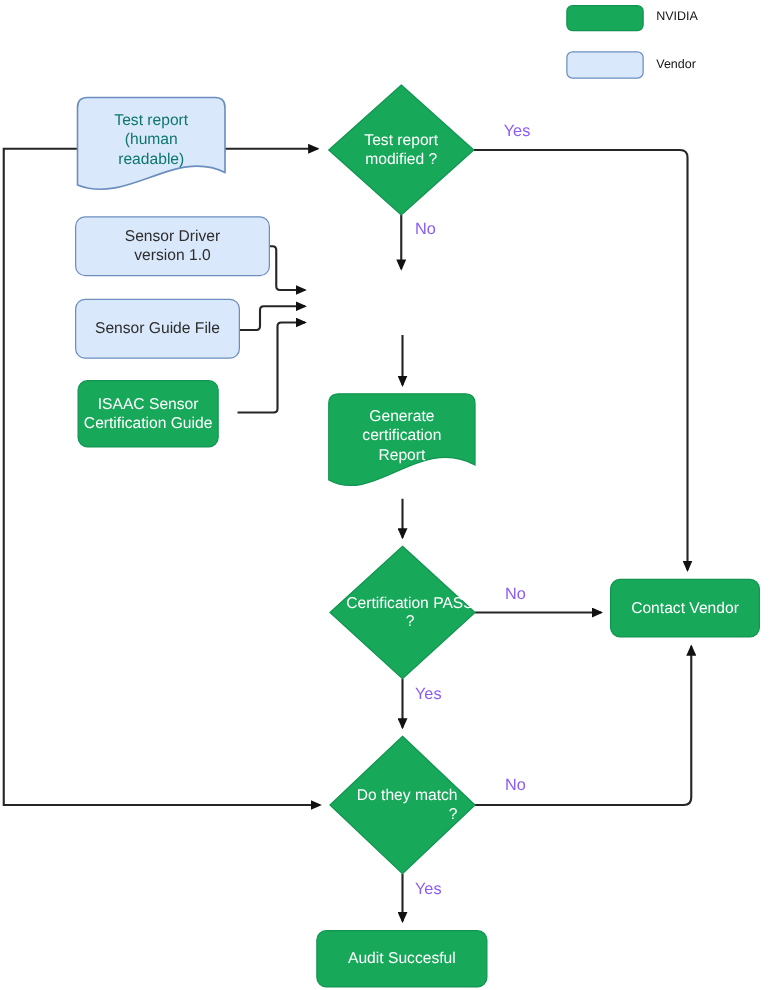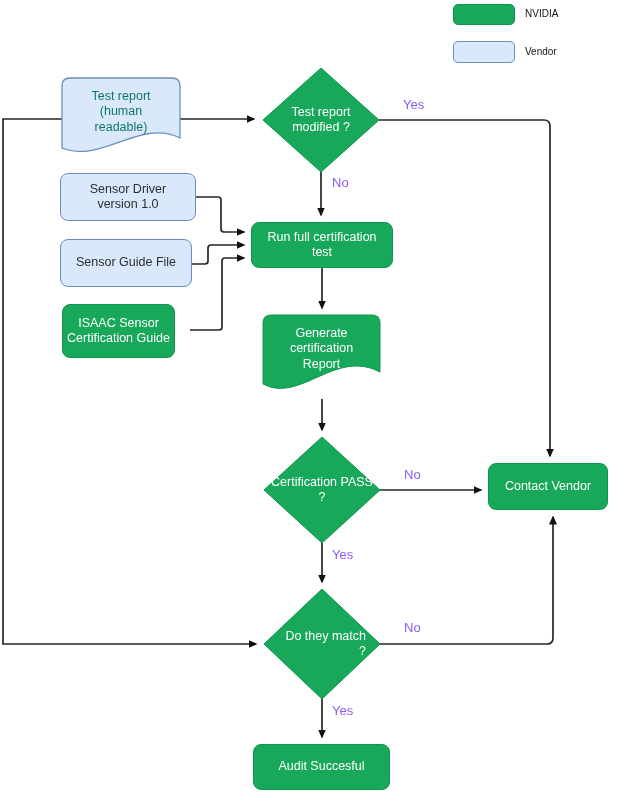--- a/index.html
+++ b/index.html
@@ -68,49 +68,46 @@
     <polygon points="321,68 379,120 321,172 263,120" fill="#18a85a" stroke="#109550" stroke-width="1"></polygon>
     <polygon points="322,437 380,490 322,543 264,490" fill="#18a85a" stroke="#109550" stroke-width="1"></polygon>
     <polygon points="322,589 380,644 322,699 264,644" fill="#18a85a" stroke="#109550" stroke-width="1"></polygon>
   </svg>
 
   <div class="legend-swatch nvidia rect" style="left:453px;top:4px;width:62px;height:21px;border-radius:5px;"></div>
   <div class="legend-label" style="left:525px;top:8px;">NVIDIA</div>
   <div class="legend-swatch vendor rect" style="left:453px;top:41px;width:62px;height:22px;border-radius:5px;"></div>
   <div class="legend-label" style="left:525px;top:46px;">Vendor</div>
 
-  <div class="node rect vendor" style="left:60px;top:173px;width:136px;height:48px;">
+  <div class="node rect vendor" style="left:60px;top:173px;width:156px;height:48px;">
     <span class="w100">Sensor Driver version 1.0</span>
   </div>
   <div class="node rect vendor" style="left:60px;top:239px;width:132px;height:48px;">
     <span class="w100">Sensor Guide File</span>
   </div>
   <div class="node rect nvidia" style="left:62px;top:304px;width:113px;height:54px;">
     <span class="w100">ISAAC Sensor Certification Guide</span>
-  </div>
-  <div class="node rect nvidia" style="left:251px;top:222px;width:142px;height:46px;">
-    <span class="w120">Run full certification test</span>
   </div>
   <div class="node rect nvidia" style="left:488px;top:463px;width:120px;height:47px;">
     <span>Contact Vendor</span>
   </div>
   <div class="node rect nvidia" style="left:253px;top:744px;width:137px;height:46px;">
     <span>Audit Succesful</span>
   </div>
 
   <div class="overlay dark" style="left:62px;top:82px;width:118px;height:60px;">
     <span class="w85">Test report (human readable)</span>
   </div>
   <div class="overlay" style="left:263px;top:95px;width:116px;height:50px;">
     <span class="w85">Test report modified ?</span>
   </div>
   <div class="overlay" style="left:263px;top:320px;width:117px;height:58px;">
     <span class="w85">Generate certification Report</span>
   </div>
-  <div class="overlay" style="left:264px;top:465px;width:116px;height:50px;">
+  <div class="overlay" style="left:264px;top:465px;width:116px;height:50px;justify-content:flex-end;">
     <span class="w100">Certification PASS ?</span>
   </div>
   <div class="overlay" style="left:264px;top:619px;width:116px;height:50px;text-align:right;">
     <span class="w85">Do they match ?</span>
   </div>
 
   <div class="edge-label" style="left:401px;top:98px;">Yes</div>
   <div class="edge-label" style="left:330px;top:176px;">No</div>
   <div class="edge-label" style="left:402px;top:468px;">No</div>
   <div class="edge-label" style="left:330px;top:548px;">Yes</div>

